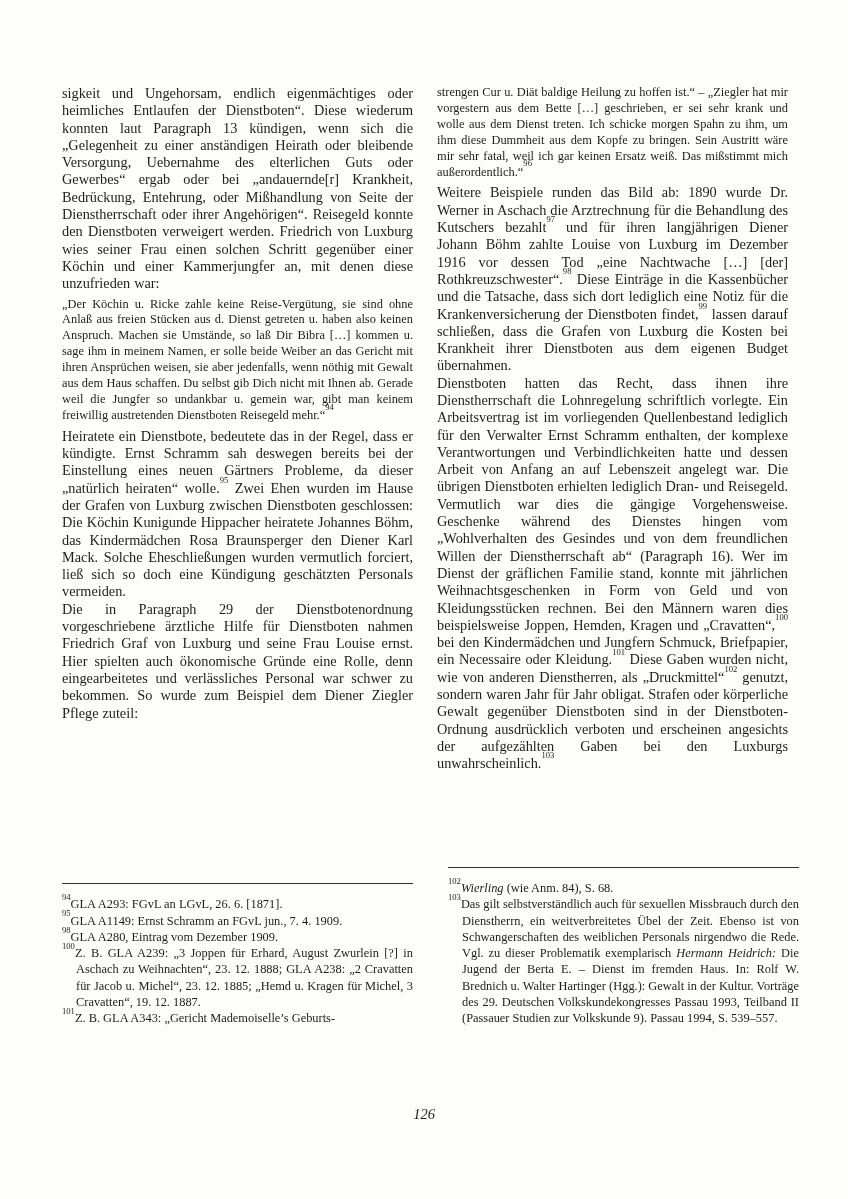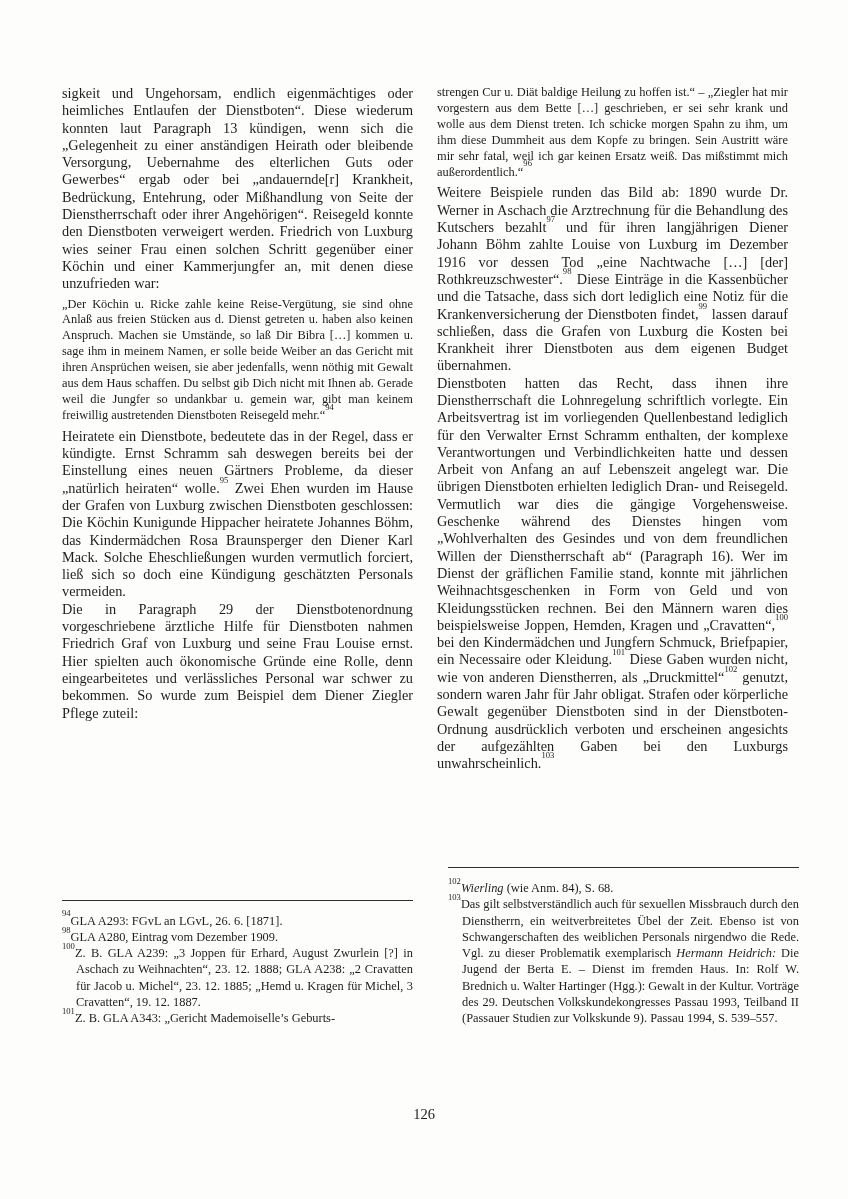--- a/index.html
+++ b/index.html
@@ -49,20 +49,21 @@
     text-align:justify;
     padding-left:14px;text-indent:-14px;
     margin:0;
   }
   .fn sup.supnum{top:-3px;}
   .it{font-style:italic;}
   .pageno{
     position:absolute;top:1106px;left:0;right:0;
     text-align:center;
     font-size:14.5px;
+    font-style:italic;
   }
 </style>
 </head>
 <body>
 
 <div class="page">
 
   <div class="main">
 
     <div class="col">
@@ -78,20 +79,21 @@
       <p class="body-par"><span>Dienstboten hatten das Recht, dass ihnen ihre Dienstherrschaft die Lohnregelung schriftlich vorlegte. Ein Arbeitsvertrag ist im vorliegenden Quellenbestand lediglich für den Verwalter Ernst Schramm enthalten, der komplexe Verantwortungen und Verbindlichkeiten hatte und dessen Arbeit von Anfang an auf Lebenszeit angelegt war. Die übrigen Dienstboten erhielten lediglich Dran- und Reisegeld. Vermutlich war dies die gängige Vorgehensweise. Geschenke während des Dienstes hingen vom „Wohlverhalten des Gesindes und von dem freundlichen Willen der Dienstherrschaft ab“ (Paragraph 16). Wer im Dienst der gräflichen Familie stand, konnte mit jährlichen Weihnachtsgeschenken in Form von Geld und von Kleidungsstücken rechnen. Bei den Männern waren dies beispielsweise Joppen, Hemden, Kragen und „Cravatten“,</span><sup class="supnum">100</sup><span> bei den Kindermädchen und Jungfern Schmuck, Briefpapier, ein Necessaire oder Kleidung.</span><sup class="supnum">101</sup><span> Diese Gaben wurden nicht, wie von anderen Dienstherren, als „Druckmittel“</span><sup class="supnum">102</sup><span> genutzt, sondern waren Jahr für Jahr obligat. Strafen oder körperliche Gewalt gegenüber Dienstboten sind in der Dienstboten-Ordnung ausdrücklich verboten und erscheinen angesichts der aufgezählten Gaben bei den Luxburgs unwahrscheinlich.</span><sup class="supnum">103</sup></p>
     </div>
 
   </div>
 
   <div class="footnotes">
 
     <div class="fcol">
       <hr class="fnrule">
       <p class="fn"><sup class="supnum">94</sup><span><span>GLA A293: FGvL an LGvL, 26. 6. [1871].</span></span></p>
+      <p class="fn"><sup class="supnum">95</sup><span><span>GLA A1149: Ernst Schramm an FGvL jun., 7. 4. 1909.</span></span></p>
       <p class="fn"><sup class="supnum">98</sup><span><span>GLA A280, Eintrag vom Dezember 1909.</span></span></p>
       <p class="fn"><sup class="supnum">100</sup><span><span>Z. B. GLA A239: „3 Joppen für Erhard, August Zwurlein [?] in Aschach zu Weihnachten“, 23. 12. 1888; GLA A238: „2 Cravatten für Jacob u. Michel“, 23. 12. 1885; „Hemd u. Kragen für Michel, 3 Cravatten“, 19. 12. 1887.</span></span></p>
       <p class="fn"><sup class="supnum">101</sup><span><span>Z. B. GLA A343: „Gericht Mademoiselle’s Geburts-</span></span></p>
     </div>
 
     <div class="fcol">
       <hr class="fnrule">
       <p class="fn"><sup class="supnum">102</sup><span><span class="it">Wierling</span><span> (wie Anm. 84), S. 68.</span></span></p>
       <p class="fn"><sup class="supnum">103</sup><span><span>Das gilt selbstverständlich auch für sexuellen Missbrauch durch den Dienstherrn, ein weitverbreitetes Übel der Zeit. Ebenso ist von Schwangerschaften des weiblichen Personals nirgendwo die Rede. Vgl. zu dieser Problematik exemplarisch </span><span class="it">Hermann Heidrich:</span><span> Die Jugend der Berta E. – Dienst im fremden Haus. In: Rolf W. Brednich u. Walter Hartinger (Hgg.): Gewalt in der Kultur. Vorträge des 29. Deutschen Volkskundekongresses Passau 1993, Teilband II (Passauer Studien zur Volkskunde 9). Passau 1994, S. 539–557.</span></span></p>
     </div>

